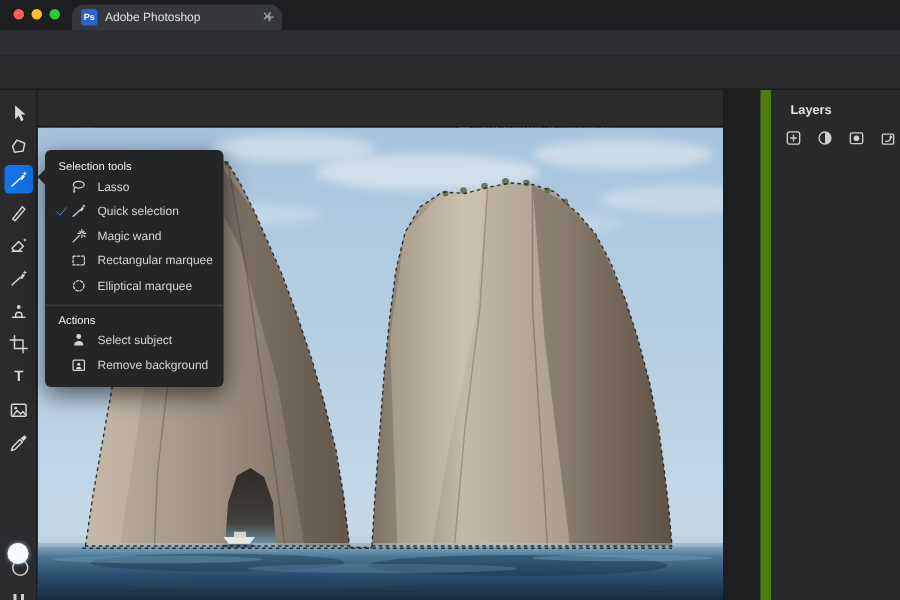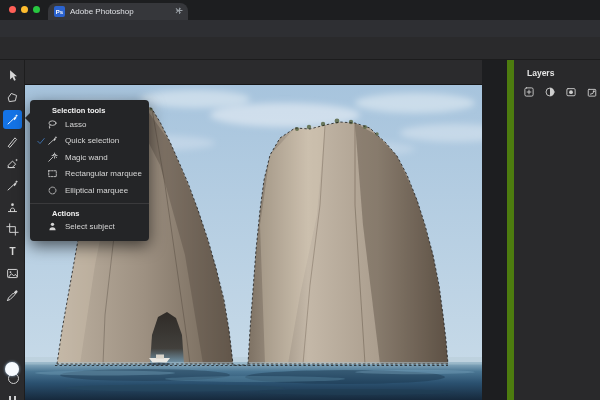--- a/index.html
+++ b/index.html
@@ -69,21 +69,21 @@
   .bars i:nth-child(2){ left:5px; }
 
   
   #canvas { left:25px; top:85px; width:457px; height:315px; }
 
   
   #toolmenu { left:30px; top:100px; width:119px; background:#242527; border-radius:4px;
     box-shadow:0 5px 16px rgba(0,0,0,.6); padding:5px 0 6px; z-index:6; }
   #toolmenu .notch { position:absolute; left:-5px; top:13px; width:0; height:0;
     border-top:5px solid transparent; border-bottom:5px solid transparent; border-right:5px solid #242527; }
-  .menu-h { height:11px; padding-left:22px; font-size:7.5px; font-weight:bold; color:#f2f2f2; display:flex; align-items:center; }
+  .menu-h { height:11px; padding-left:9px; font-size:7.5px; font-weight:normal; color:#f2f2f2; display:flex; align-items:center; }
   .mi { height:16.5px; display:flex; align-items:center; padding-left:7px; color:#d6d6d6; font-size:8px; }
   .mi .chk { width:10px; display:flex; align-items:center; }
   .mi .chk svg { width:8px; height:8px; }
   .mi .ico { width:12px; margin-right:6px; display:flex; align-items:center; }
   .mi .ico svg { width:11px; height:11px; }
   .menu-div { height:1px; background:#3a3a3c; margin:4px 0; }
 
   
   #layers { left:507px; top:60px; width:118px; height:340px; background:#29292b; border-left:7px solid #4d7c0f; overflow:hidden; }
   #layers-title { left:13px; top:8px; font-size:8.5px; font-weight:bold; color:#e5e5e5; }
@@ -549,20 +549,29 @@
 
     <div class="mi">
       <span class="chk"></span>
       <span class="ico" style="color:#d6d6d6">
           <svg viewBox="0 0 16 16">
             <use href="#sy-subject"></use>
           </svg>
         </span>
       <span>Select subject</span>
     </div>
+    <div class="mi">
+      <span class="chk"></span>
+      <span class="ico" style="color:#d6d6d6">
+          <svg viewBox="0 0 16 16">
+            <use href="#sy-rembg"></use>
+          </svg>
+        </span>
+      <span>Remove background</span>
+    </div>
   </div>
 
   <div id="layers" class="abs">
     <span id="layers-title" class="abs">Layers</span>
     <span class="lp-ic abs" style="left:7px">
         <svg viewBox="0 0 16 16">
           <use href="#sy-plussq"></use>
         </svg>
       </span>
     <span class="lp-ic abs" style="left:28px">

